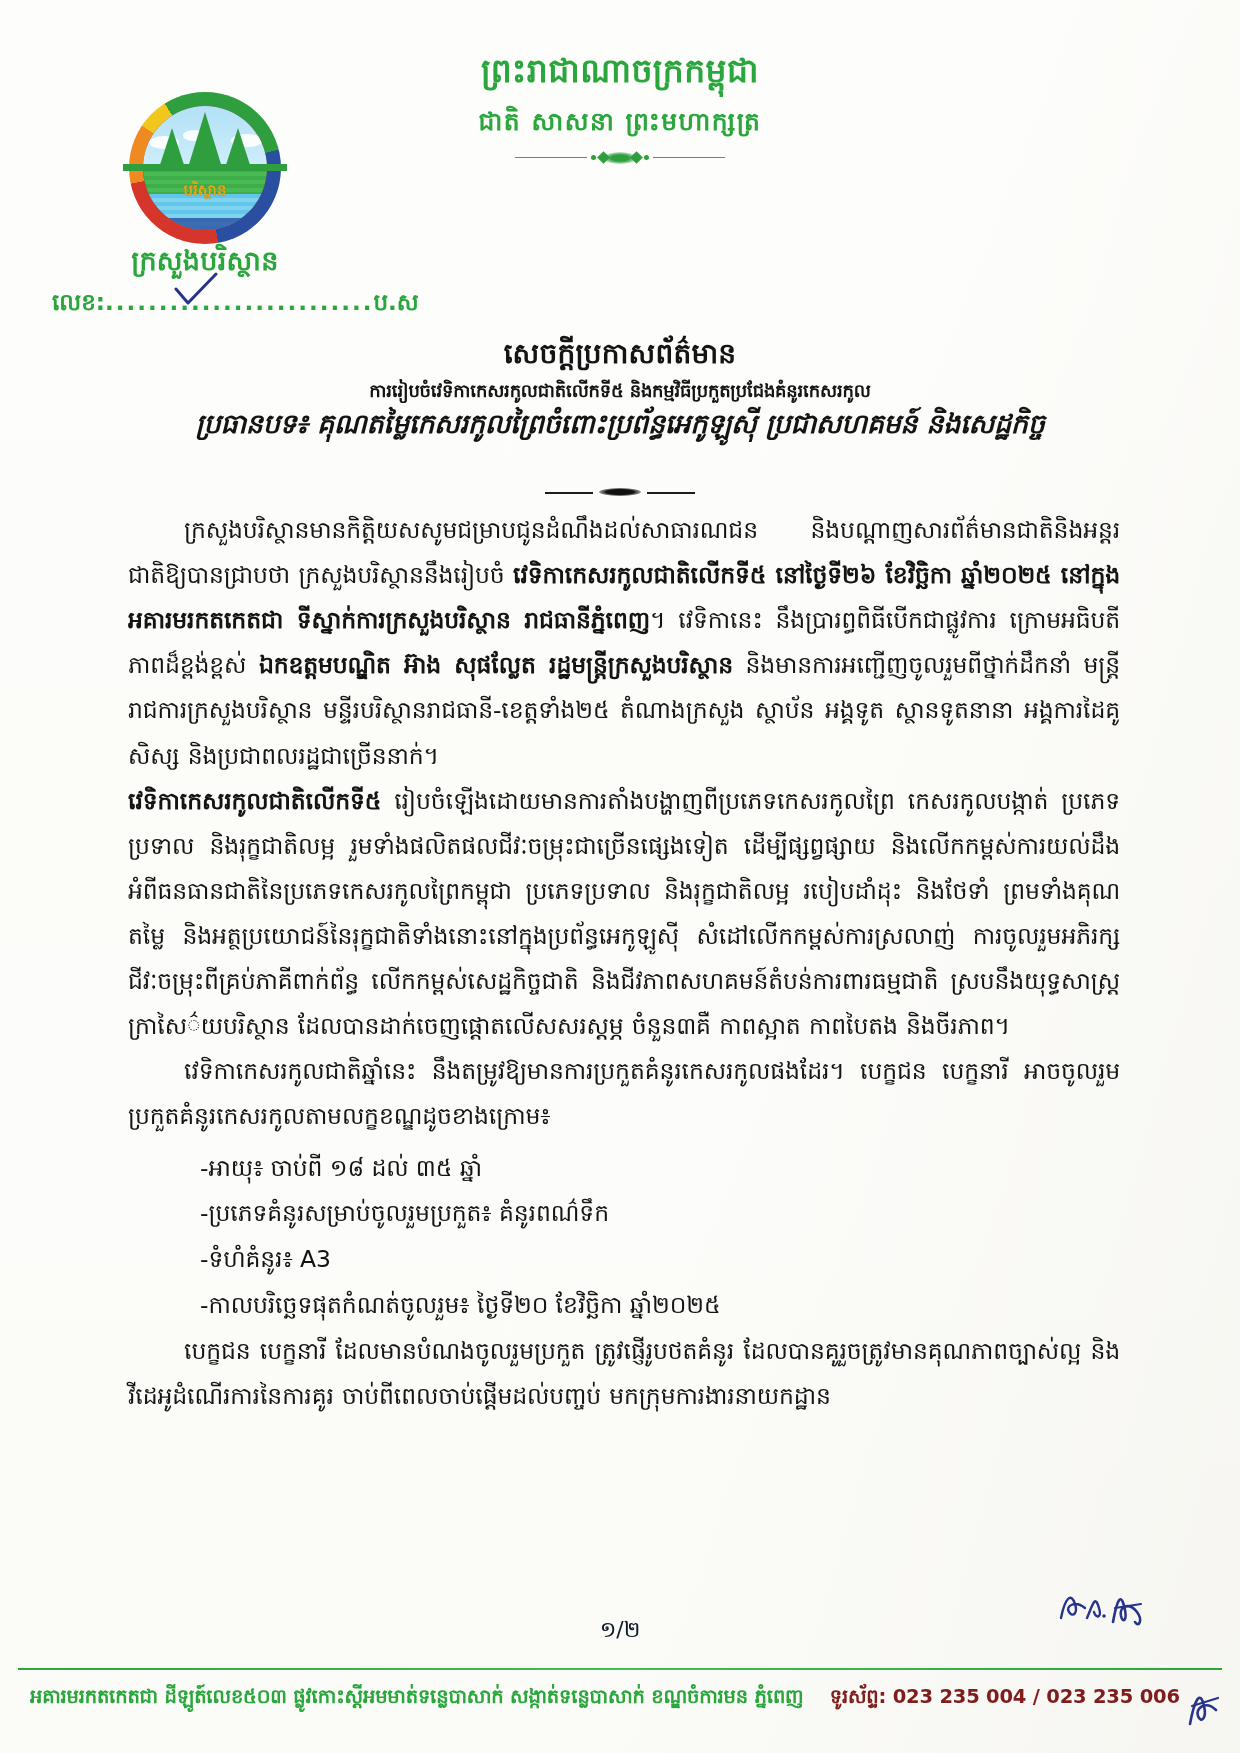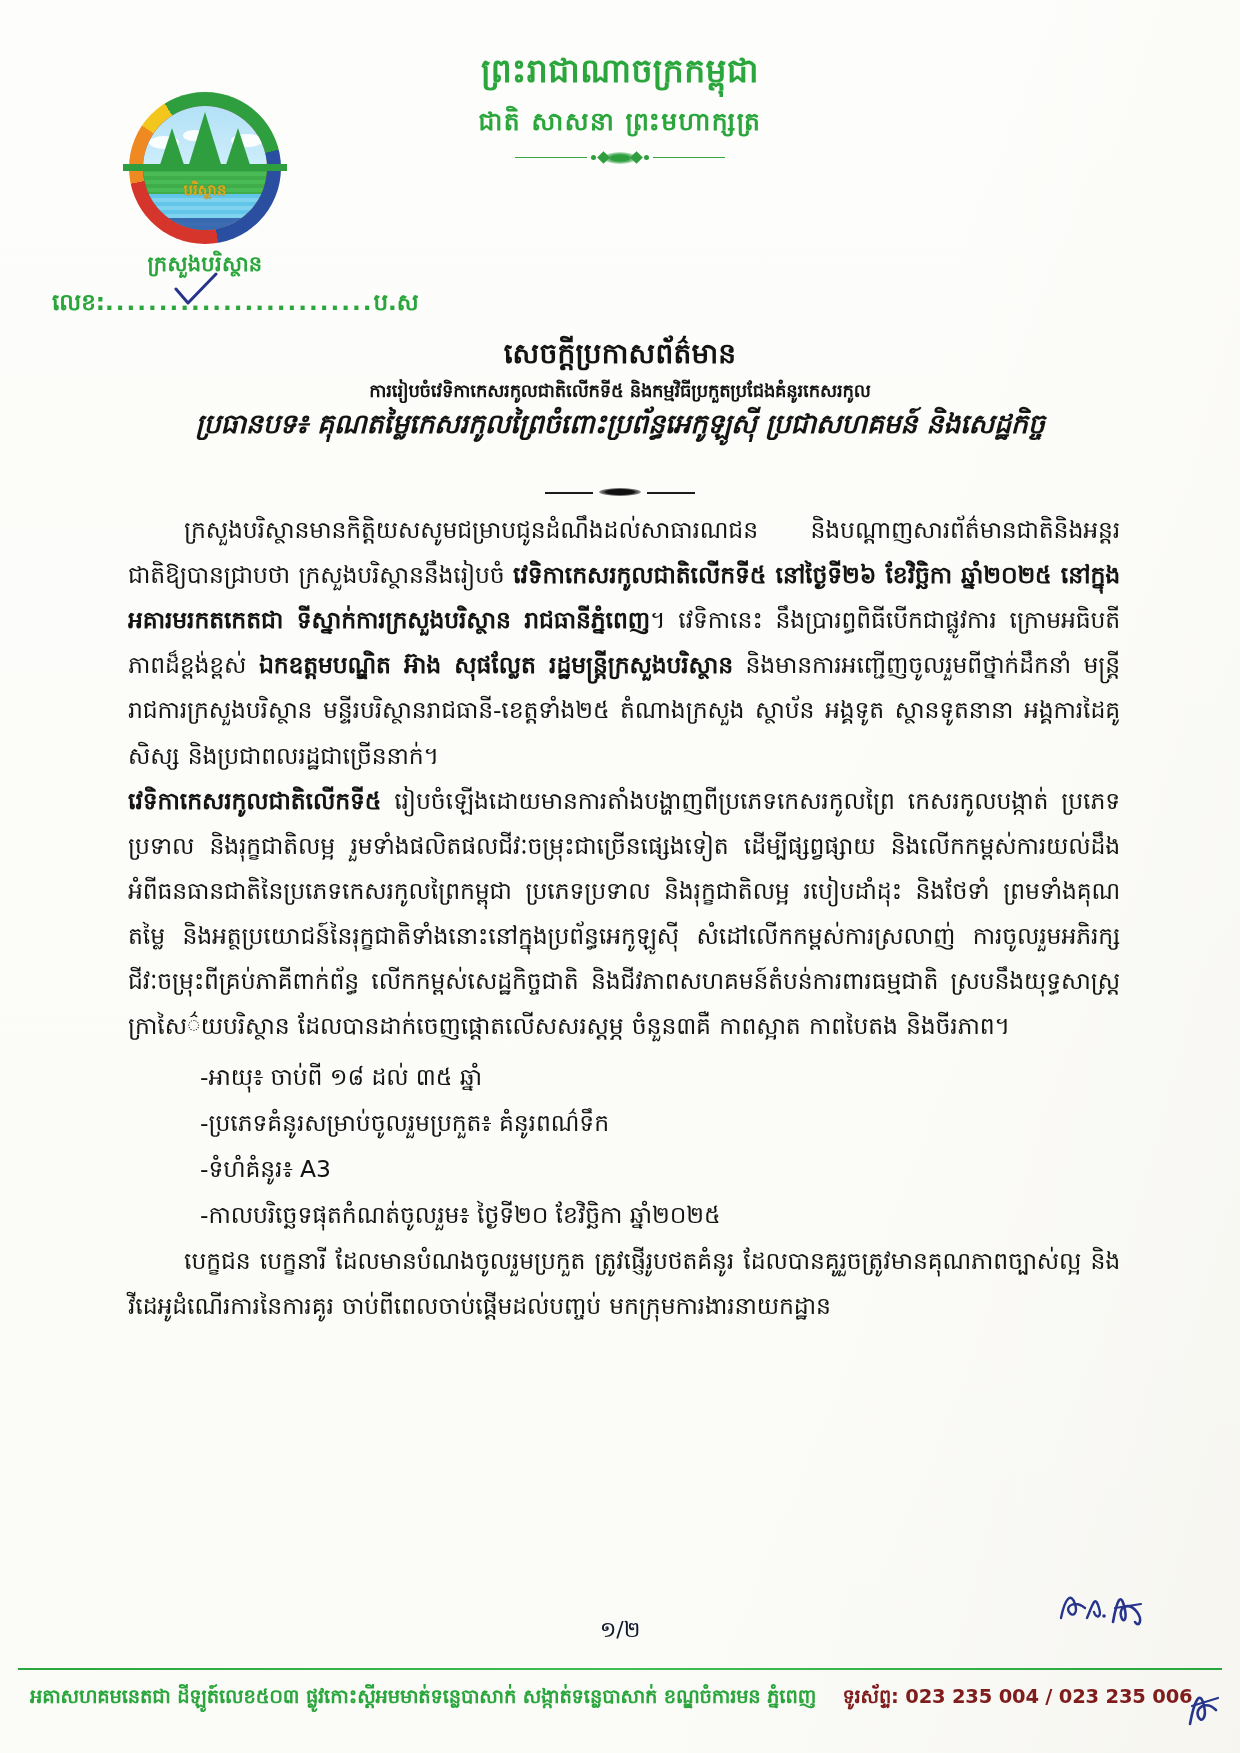--- a/index.html
+++ b/index.html
@@ -192,23 +192,22 @@
     position: absolute;
     left: 0; right: 0;
     bottom: 28px;
     text-align: center;
     color: #e0a81c;
     font-size: 15px;
     font-weight: bold;
     text-shadow: 0 0 1px rgba(120,80,0,.6);
   }
   .ministry-name {
-    margin-top: 6px;
     color: #2aa63c;
-    font-size: 21px;
+    font-size: 27px;
     font-weight: bold;
     letter-spacing: .3px;
   }
 
   
   .ref-line {
     position: absolute;
     left: 52px;
     top: 288px;
     width: 330px;
@@ -416,20 +415,21 @@
     <span class="d-core"></span>
     <span class="d-bar r"></span>
   </div>
 
   <div class="body-zone">
 
     <p class="para"><span>ក្រសួងបរិស្ថានមានកិត្តិយសសូមជម្រាបជូនដំណឹងដល់សាធារណជន និងបណ្តាញសារព័ត៌មានជាតិនិងអន្តរជាតិឱ្យបានជ្រាបថា ក្រសួងបរិស្ថាននឹងរៀបចំ </span><span class="b">វេទិកាកេសរកូលជាតិលើកទី៥ នៅថ្ងៃទី២៦ ខែវិច្ឆិកា ឆ្នាំ២០២៥ នៅក្នុងអគារមរកតកេតជា ទីស្នាក់ការក្រសួងបរិស្ថាន រាជធានីភ្នំពេញ</span><span>។ វេទិកានេះ នឹងប្រារព្ធពិធីបើកជាផ្លូវការ ក្រោមអធិបតីភាពដ៏ខ្ពង់ខ្ពស់ </span><span class="b">ឯកឧត្តមបណ្ឌិត អ៊ាង សុផល្លែត រដ្ឋមន្ត្រីក្រសួងបរិស្ថាន</span><span> និងមានការអញ្ជើញចូលរួមពីថ្នាក់ដឹកនាំ មន្ត្រីរាជការក្រសួងបរិស្ថាន មន្ទីរបរិស្ថានរាជធានី-ខេត្តទាំង២៥ តំណាងក្រសួង ស្ថាប័ន អង្គទូត ស្ថានទូតនានា អង្គការដៃគូ សិស្ស និងប្រជាពលរដ្ឋជាច្រើននាក់។</span></p>
 
     <p class="para noindent"><span class="b">វេទិកាកេសរកូលជាតិលើកទី៥</span><span>   រៀបចំឡើងដោយមានការតាំងបង្ហាញពីប្រភេទកេសរកូលព្រៃ កេសរកូលបង្កាត់ ប្រភេទប្រទាល និងរុក្ខជាតិលម្អ រួមទាំងផលិតផលជីវៈចម្រុះជាច្រើនផ្សេងទៀត ដើម្បីផ្សព្វផ្សាយ និងលើកកម្ពស់ការយល់ដឹងអំពីធនធានជាតិនៃប្រភេទកេសរកូលព្រៃកម្ពុជា ប្រភេទប្រទាល និងរុក្ខជាតិលម្អ របៀបដាំដុះ និងថែទាំ ព្រមទាំងគុណតម្លៃ និងអត្ថប្រយោជន៍នៃរុក្ខជាតិទាំងនោះនៅក្នុងប្រព័ន្ធអេកូឡូស៊ី សំដៅលើកកម្ពស់ការស្រលាញ់ ការចូលរួមអភិរក្សជីវៈចម្រុះពីគ្រប់ភាគីពាក់ព័ន្ធ លើកកម្ពស់សេដ្ឋកិច្ចជាតិ និងជីវភាពសហគមន៍តំបន់ការពារធម្មជាតិ ស្របនឹងយុទ្ធសាស្ត្រក្រាសៃ៌យបរិស្ថាន ដែលបានដាក់ចេញផ្តោតលើសសរស្តម្ភ ចំនួន៣គឺ កាពស្អាត កាពបៃតង និងចីរភាព។</span></p>
 
+    <p class="para">វេទិកាកេសរកូលជាតិឆ្នាំនេះ នឹងតម្រូវឱ្យមានការប្រកួតគំនូរកេសរកូលផងដែរ។ បេក្ខជន បេក្ខនារី អាចចូលរួមប្រកួតគំនូរកេសរកូលតាមលក្ខខណ្ឌដូចខាងក្រោម៖</p>
 
     <div class="bullets">
       <div class="bullet-item">-អាយុ៖ ចាប់ពី ១៨ ដល់ ៣៥ ឆ្នាំ</div>
       <div class="bullet-item">-ប្រភេទគំនូរសម្រាប់ចូលរួមប្រកួត៖ គំនូរពណ៌ទឹក</div>
       <div class="bullet-item">-ទំហំគំនូរ៖ A3</div>
       <div class="bullet-item">-កាលបរិច្ឆេទផុតកំណត់ចូលរួម៖ ថ្ងៃទី២០ ខែវិច្ឆិកា ឆ្នាំ២០២៥</div>
     </div>
 
     <p class="para">បេក្ខជន បេក្ខនារី ដែលមានបំណងចូលរួមប្រកួត ត្រូវផ្ញើរូបថតគំនូរ ដែលបានគូរួចត្រូវមានគុណភាពច្បាស់ល្អ និងវីដេអូដំណើរការនៃការគូរ ចាប់ពីពេលចាប់ផ្តើមដល់បញ្ចប់ មកក្រុមការងារនាយកដ្ឋាន</p>
   </div>
@@ -439,20 +439,20 @@
   <svg class="signature" viewBox="0 0 120 60">
     <path d="M6 40 C10 20, 16 14, 20 26 C23 35, 18 40, 14 34 C10 28, 20 22, 30 30" fill="none" stroke="#27348b" stroke-width="2.4" stroke-linecap="round"></path>
     <path d="M32 40 C38 26, 40 16, 44 30 C47 40, 41 41, 39 34" fill="none" stroke="#27348b" stroke-width="2.4" stroke-linecap="round"></path>
     <circle cx="49" cy="38" r="1.8" fill="#27348b"></circle>
     <path d="M58 44 C62 22, 66 12, 70 32 C72 42, 68 46, 66 38 C64 28, 74 24, 82 34 C88 42, 84 50, 80 44" fill="none" stroke="#27348b" stroke-width="2.6" stroke-linecap="round"></path>
     <path d="M60 30 L86 26" fill="none" stroke="#27348b" stroke-width="2.2" stroke-linecap="round"></path>
   </svg>
 
   <div class="footer-rule"></div>
 
-  <div class="footer-bar"><span>អគាសហគមនេតជា ដីឡូត៍លេខ៥០៣  ផ្លូវកោះស្តីអមមាត់ទន្លេបាសាក់ សង្កាត់ទន្លេបាសាក់ ខណ្ឌចំការមន ភ្នំពេញ</span>&nbsp;&nbsp;&nbsp;&nbsp;<span class="footer-phone">ទូរស័ព្ទ:</span>&nbsp;<span class="footer-phone">023  235 004 / 023 235 006</span></div>
+  <div class="footer-bar"><span>អគារមរកតកេតជា ដីឡូត៍លេខ៥០៣  ផ្លូវកោះស្តីអមមាត់ទន្លេបាសាក់ សង្កាត់ទន្លេបាសាក់ ខណ្ឌចំការមន ភ្នំពេញ</span>&nbsp;&nbsp;&nbsp;&nbsp;<span class="footer-phone">ទូរស័ព្ទ:</span>&nbsp;<span class="footer-phone">023  235 004 / 023 235 006</span></div>
 
   <svg class="footer-mark" viewBox="0 0 44 56">
     <path d="M8 48 C12 26, 18 12, 22 30 C25 42, 19 48, 16 40 C13 32, 24 24, 34 34" fill="none" stroke="#27348b" stroke-width="2.6" stroke-linecap="round"></path>
     <path d="M10 30 L36 22" fill="none" stroke="#27348b" stroke-width="2.2" stroke-linecap="round"></path>
   </svg>
 
 </div>
 
 </body></html>

